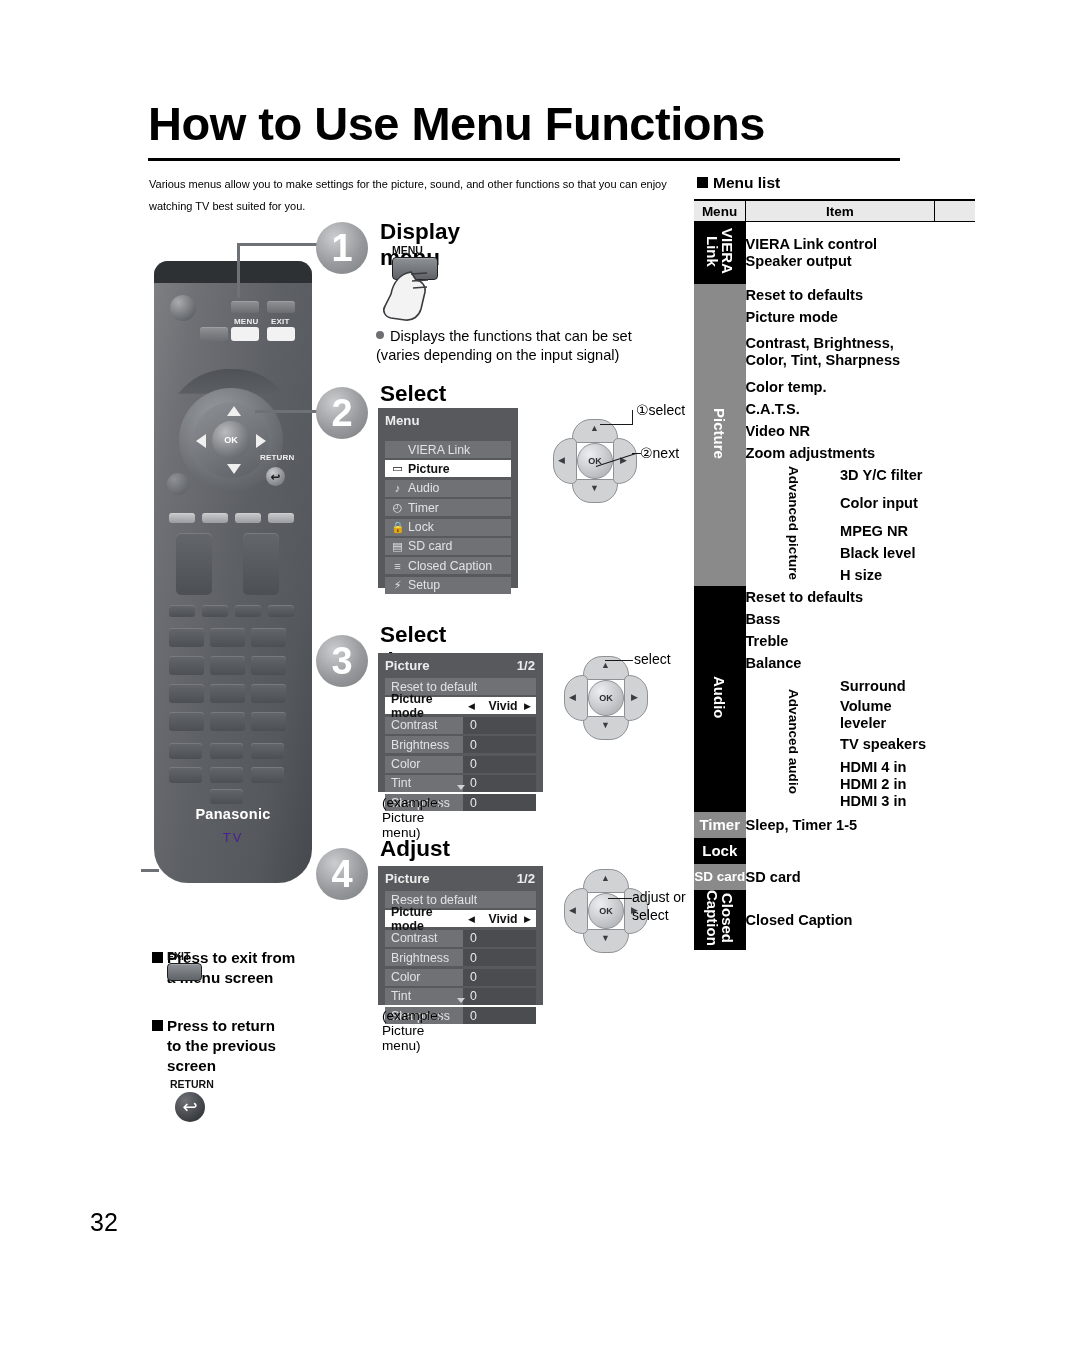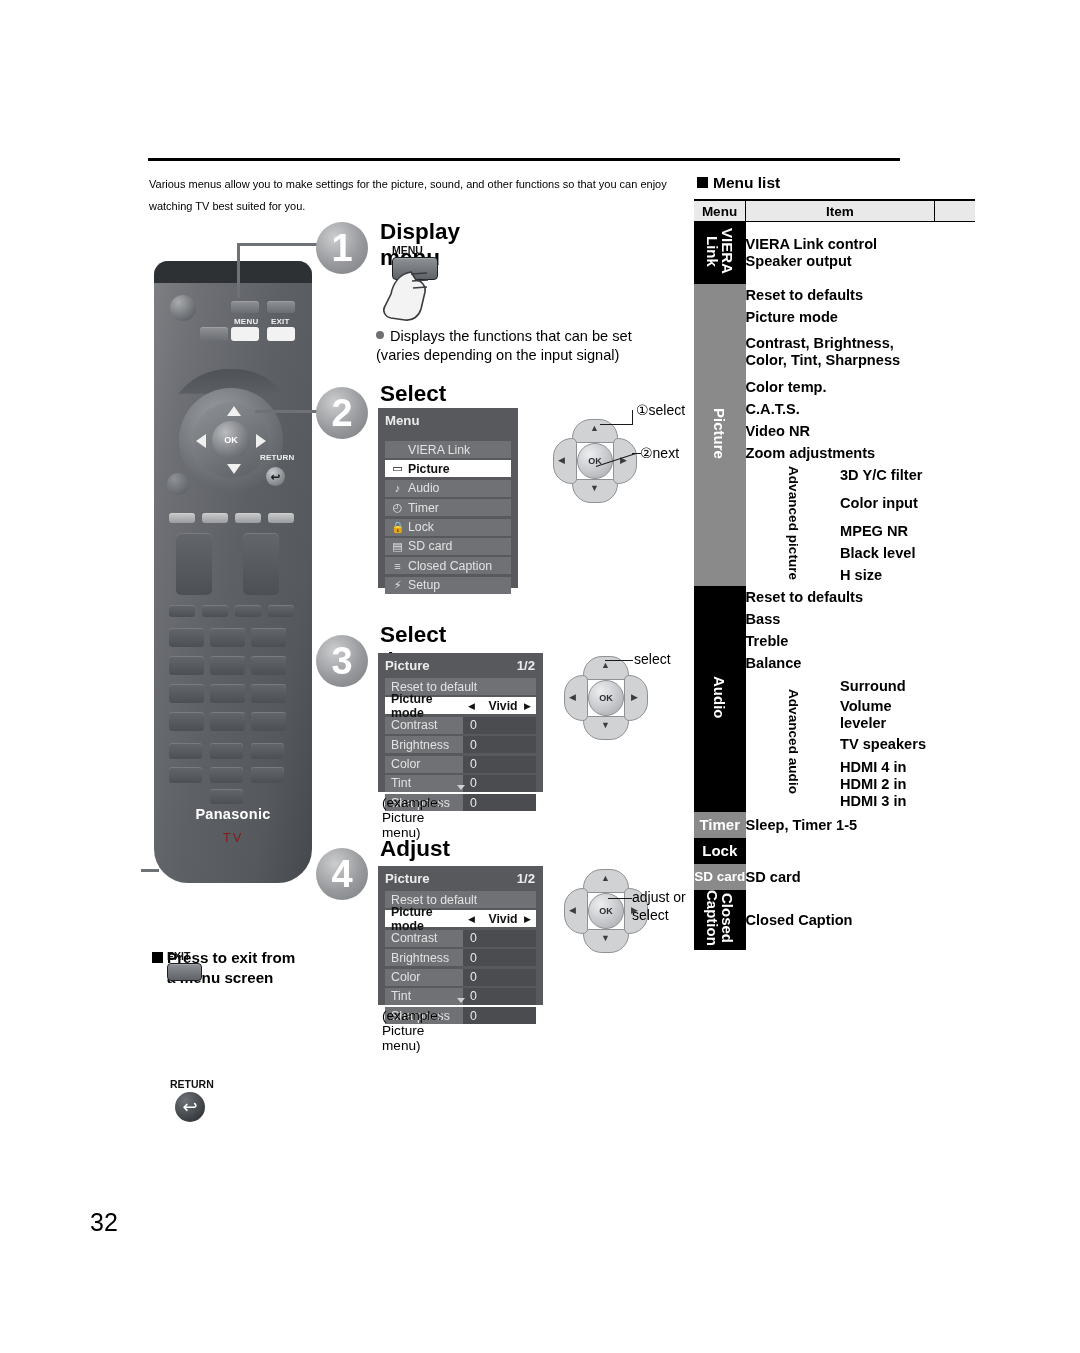--- a/index.html
+++ b/index.html
@@ -85,21 +85,21 @@
             border-radius:65px 65px 0 0;
             background:linear-gradient(180deg,#4f5257,#6e7176);
             clip-path:polygon(0 0,100% 0,100% 40%,0 40%);}
   .retico{position:absolute;left:118px;top:224px;width:19px;height:19px;border-radius:50%;
           background:radial-gradient(circle at 35% 30%,#caccce,#8b8e92 60%,#6a6d71);
           color:#1b1d20;font-size:12px;display:flex;align-items:center;justify-content:center;font-weight:bold;}
   .pwr2{position:absolute;left:19px;top:230px;width:22px;height:22px;border-radius:50%;
         background:radial-gradient(circle at 33% 28%,#8d9094,#55585d);}
   .brand{position:absolute;left:0;top:563px;width:170px;text-align:center;color:#fff;
          font-size:14.5px;font-weight:bold;letter-spacing:.3px;}
-  .brand2{position:absolute;left:0;top:587px;width:170px;text-align:center;color:#7f1d1d;
+  .brand2{position:absolute;left:0;top:587px;width:170px;text-align:center;color:#4c1d95;
           font-size:13px;letter-spacing:2px;}
 
   
   .conn{position:absolute;background:#6e7176;}
 
   
   .step{position:absolute;}
   .circ{position:absolute;width:52px;height:52px;border-radius:50%;
         background:radial-gradient(circle at 36% 30%,#cbcdcf,#97999c 55%,#7b7e82);
         color:#fff;font-size:38px;font-weight:bold;
@@ -162,20 +162,21 @@
           background:radial-gradient(circle at 34% 28%,#6e7175,#3a3d41 70%,#26292c);
           color:#fff;font-size:18px;display:flex;align-items:center;justify-content:center;}
 
   .pageno{position:absolute;left:90px;top:1208px;font-size:25px;}
 </style>
 </head>
 <body>
 
 <div class="page">
 
+  <div class="title">How to Use Menu Functions</div>
   <div class="title-rule"></div>
   <div class="intro">Various menus allow you to make settings for the picture, sound, and other functions so that you can enjoy watching TV best suited for you.</div>
 
   <div class="remote-wrap">
     <div class="remote-body"></div>
     <div class="rtop"></div>
     <div class="pwr"></div>
 
     <div class="btn mid" style="left:83px;top:58px;width:28px;height:12px;"></div>
     <div class="btn mid" style="left:119px;top:58px;width:28px;height:12px;"></div>
@@ -442,20 +443,25 @@
 
   <div class="note" style="left:152px;top:911px;width:200px;margin-top:37px;">
     <span class="sq"></span><span>Press to exit from</span><br>
     <span style="margin-left:15px;">a menu screen</span>
   </div>
   <div class="keycap" style="left:167px;top:950px;">
     <div class="kl">EXIT</div>
     <div class="kb" style="margin-top:1px;"></div>
   </div>
 
+  <div class="note" style="left:152px;top:1016px;width:200px;">
+    <span class="sq"></span><span>Press to return</span><br>
+    <span style="margin-left:15px;">to the previous</span><br>
+    <span style="margin-left:15px;">screen</span>
+  </div>
   <div class="keycap" style="left:170px;top:1078px;">
     <div class="kl">RETURN</div>
     <div class="retbig" style="margin-top:2px;margin-left:5px;">↩</div>
   </div>
 
   <div class="menu-list-head">
     <span class="sq"></span><span>Menu list</span>
   </div>
 
   <table class="mtable">

